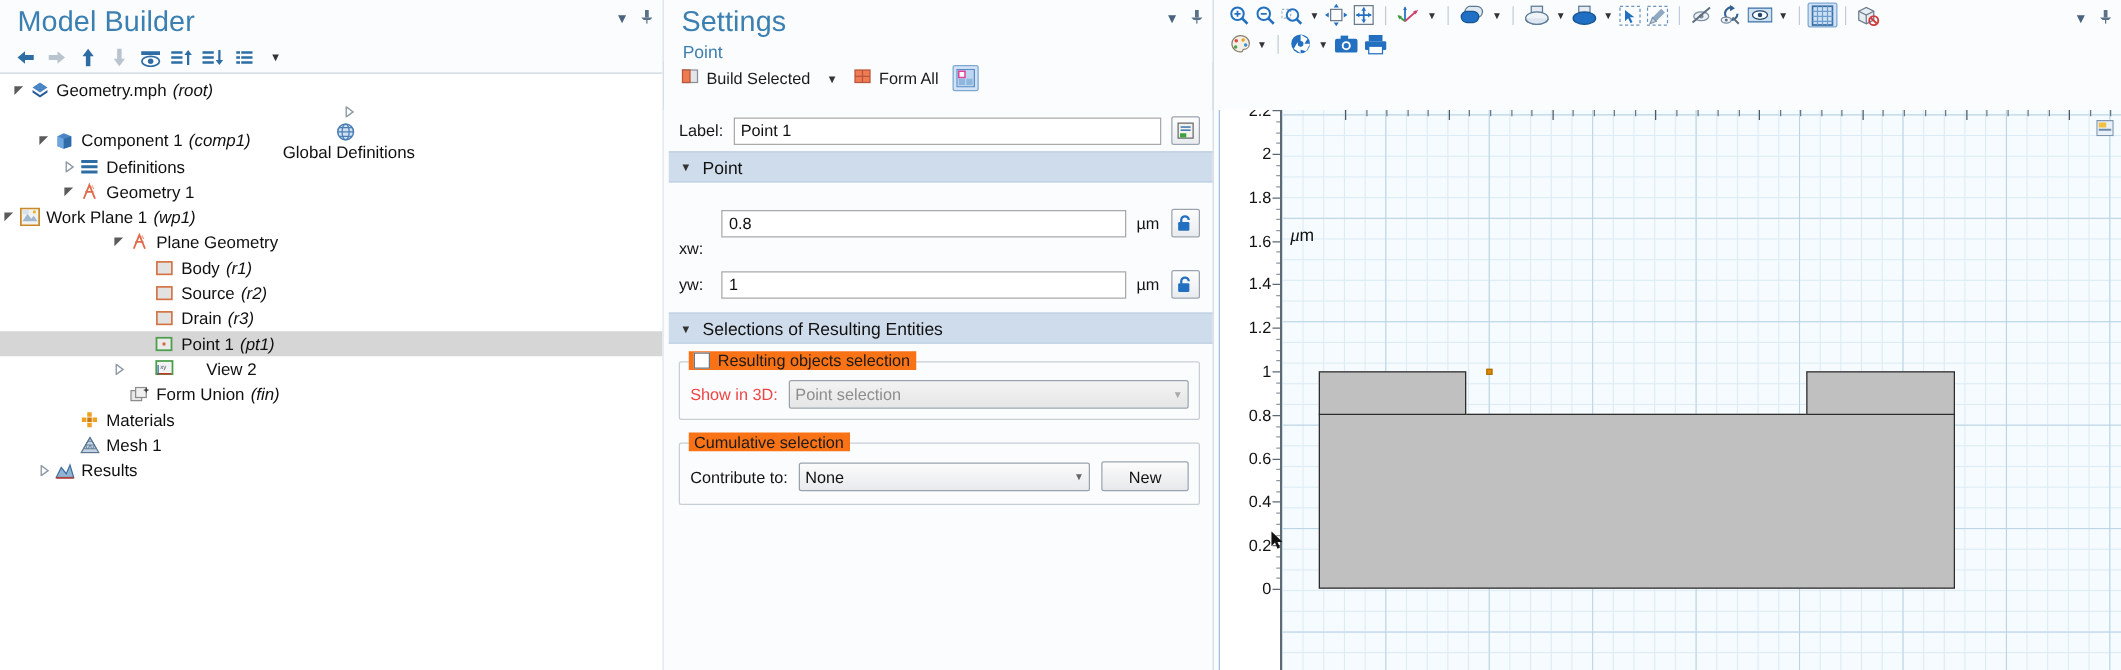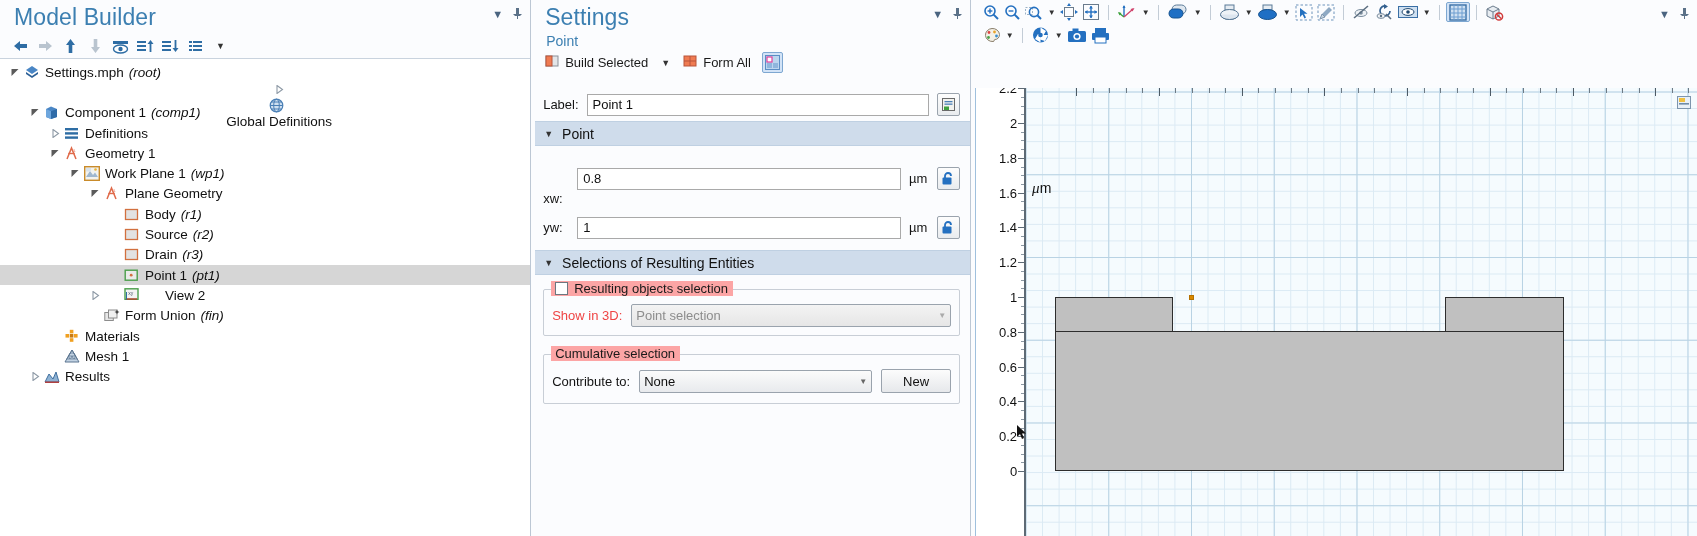--- a/index.html
+++ b/index.html
@@ -137,21 +137,21 @@
 
   .grpbox {
     margin: 8px 10px 0 8px;
     border: 1px solid #c8ced6;
     border-radius: 2px;
     padding: 0 8px 8px 8px;
     position: relative;
   }
   .grp-legend {
     position: absolute; top: -9px; left: 7px;
-    background: #fca5a5;
+    background: #f97316;
     padding: 0 5px 0 4px;
     display: flex; align-items: center; gap: 6px;
     font-size: 13px;
   }
   .cbx {
     width: 13px; height: 13px;
     border: 1px solid #6d7780;
     background: #fff;
     display: inline-block;
     cursor: pointer;
@@ -352,21 +352,21 @@
             <svg width="9" height="9" viewBox="0 0 9 9">
               <path d="M0.5 1 L7.5 1 L0.5 8 Z" fill="#5b5b5b"></path>
             </svg>
           </span>
           <span class="ticon">
             <svg width="16" height="15" viewBox="0 0 16 15">
               <path d="M8 1 L14 5 L8 9 L2 5 Z" fill="#4a86c5"></path>
               <path d="M2 7 L8 11 L14 7 L14 9 L8 13 L2 9 Z" fill="#2b5f96"></path>
             </svg>
           </span>
-          <span class="tlabel">Settings.mph</span>
+          <span class="tlabel">Geometry.mph</span>
           <span class="tid">(root)</span>
         </div>
         <div class="tnode" style="padding-left: 28px; flex-direction: column;">
           <span class="tw">
             <svg width="9" height="9" viewBox="0 0 9 9">
               <path d="M2 0.5 L7.5 4.5 L2 8.5 Z" fill="none" stroke="#8e9aa6" stroke-width="1.1"></path>
             </svg>
           </span>
           <span class="ticon">
             <svg width="15" height="15" viewBox="0 0 15 15">
@@ -418,21 +418,21 @@
           </span>
           <span class="ticon">
             <svg width="15" height="15" viewBox="0 0 15 15">
               <path d="M3 13 L7.5 2 L12 13" fill="none" stroke="#e06a4a" stroke-width="1.5"></path>
               <line x1="4.3" y1="7.5" x2="10.7" y2="7.5" stroke="#e06a4a" stroke-width="1.4"></line>
               <text x="8.2" y="5.6" font-size="4.6" fill="#e06a4a" font-family="serif">A</text>
             </svg>
           </span>
           <span class="tlabel">Geometry 1</span>
         </div>
-        <div class="tnode" style="padding-left: 68px;">
+        <div class="tnode" style="">
           <span class="tw">
             <svg width="9" height="9" viewBox="0 0 9 9">
               <path d="M0.5 1 L7.5 1 L0.5 8 Z" fill="#5b5b5b"></path>
             </svg>
           </span>
           <span class="ticon">
             <svg width="16" height="15" viewBox="0 0 16 15">
               <rect x="0.7" y="0.7" width="14.6" height="13.6" fill="#f2f2ee" stroke="#c98b2a" stroke-width="1.4"></rect>
               <path d="M2 11 L6 5 L9 9 L11 6.5 L14 11 Z" fill="#9fb7cf"></path>
               <rect x="2" y="2" width="5" height="3.5" fill="#d7e2ec"></rect>

